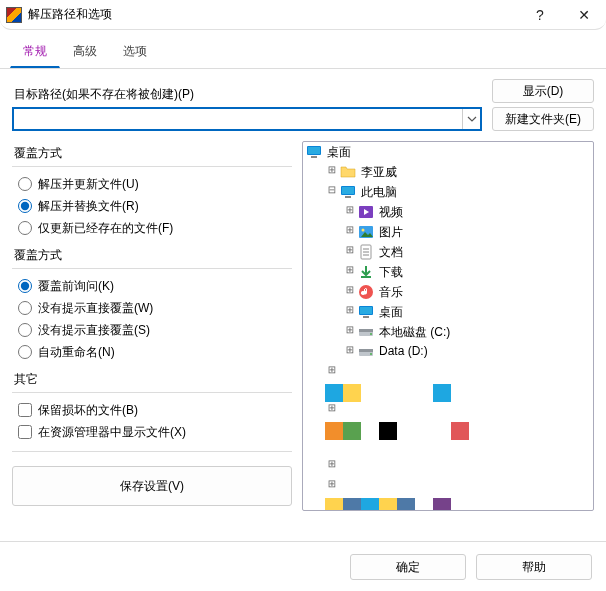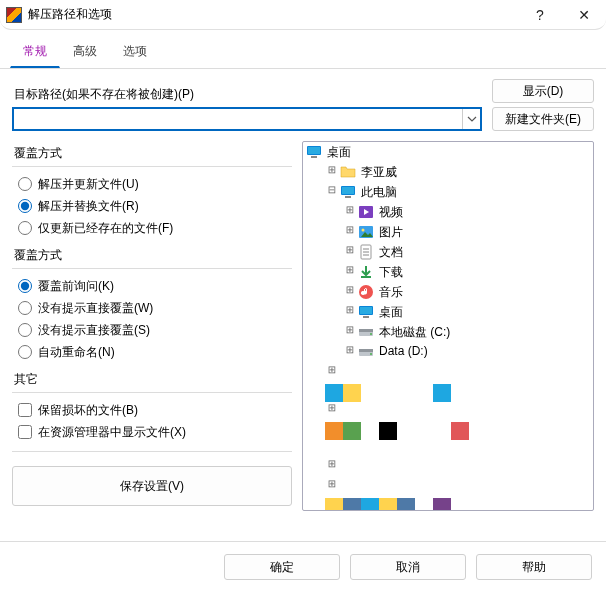--- a/index.html
+++ b/index.html
@@ -325,15 +325,14 @@
             <div class="sq" style="background: transparent;"></div>
             <div class="sq" style="background: transparent;"></div>
           </div>
       </div>
     </div>
   </div>
 </div>
 
 <div class="footer">
   <button class="btn">确定</button>
-  <button class="btn">取消</button>
   <button class="btn">帮助</button>
 </div>
 
 </body></html>

